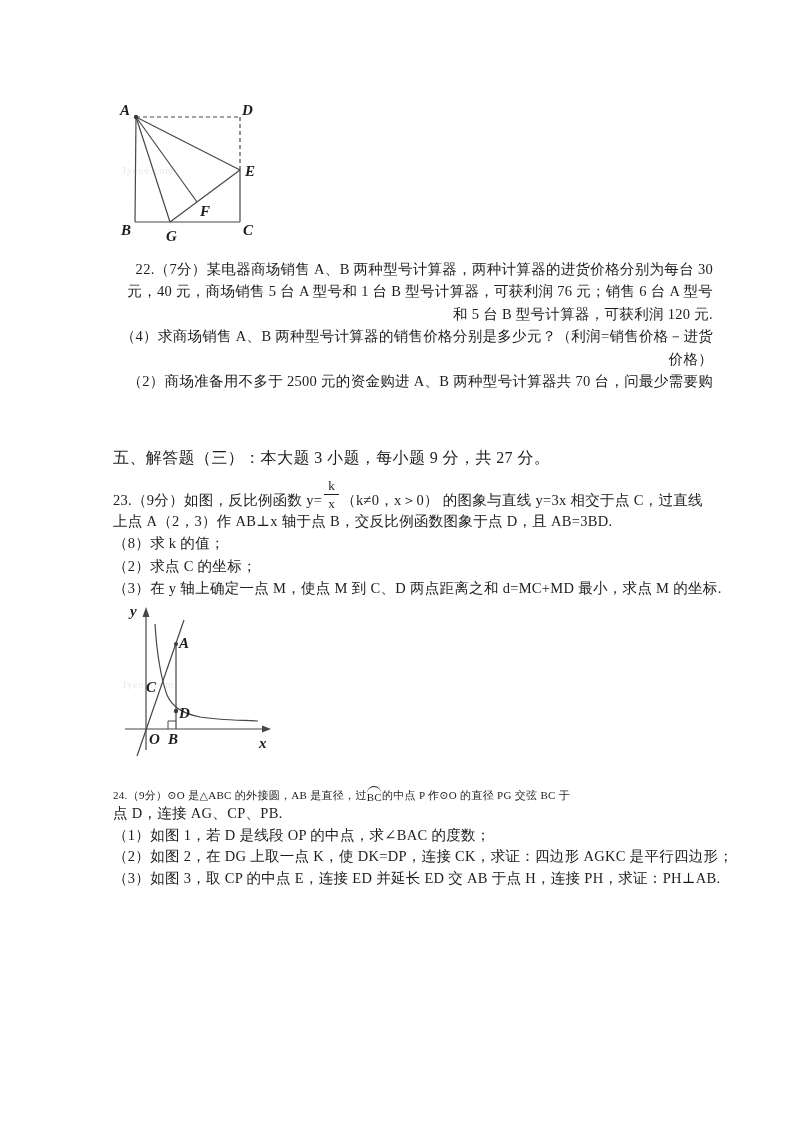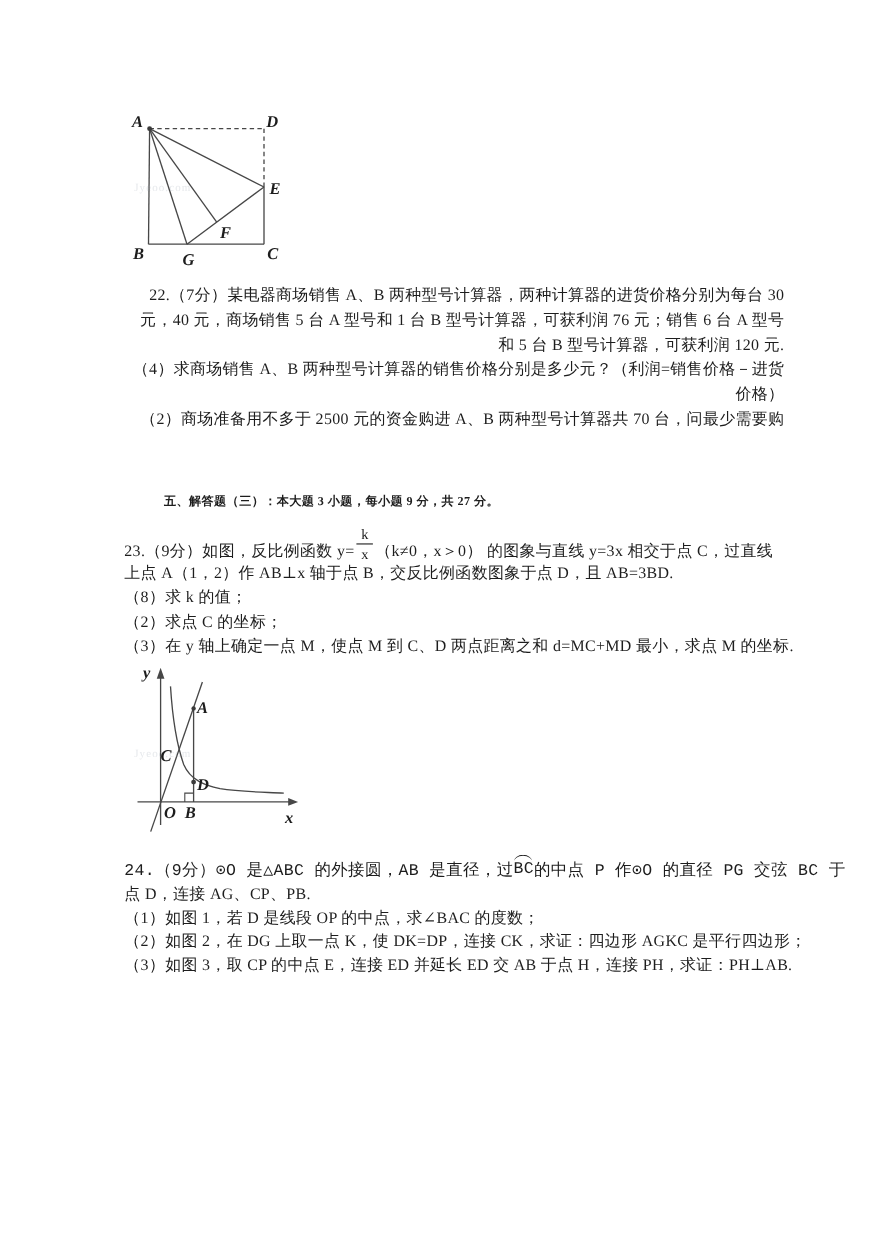--- a/index.html
+++ b/index.html
@@ -14,39 +14,38 @@
   }
   .textblock{position:absolute;left:113px;width:600px;}
   .line{
     white-space:nowrap;
     font-size:14.5px;
     line-height:22.4px;
     letter-spacing:0.3px;
   }
   .q24block .line{line-height:21.5px;}
   .section-header{
-    font-weight:700;
-    font-size:11px;
+    font-weight:400;
+    font-size:16px;
     letter-spacing:0.4px;
     white-space:nowrap;
-    margin-left:36px;
   }
   .frac-row{
     display:flex;align-items:flex-end;height:34px;white-space:nowrap;
     font-size:14.5px;letter-spacing:0.3px;
   }
   .frac{
     display:inline-flex;flex-direction:column;align-items:center;
     line-height:1;margin:0 2px;font-size:13px;
   }
   .frac .num{border-bottom:1.2px solid #1d1d1d;padding:0 4px 2px;}
   .frac .den{padding-top:2px;}
   .arc-row{
-    display:flex;align-items:flex-start;height:22.4px;white-space:nowrap;
-    font-size:15px;letter-spacing:0.3px;font-family:Liberation Mono, monospace;
+    display:flex;align-items:flex-end;height:22.4px;white-space:nowrap;
+    font-size:11px;letter-spacing:0.3px;
   }
   .overarc{position:relative;display:inline-block;padding-top:1px;}
   .overarc::before{
     content:"";position:absolute;left:0;right:1px;top:-4px;height:6px;
     border-top:1.4px solid #1d1d1d;
     border-radius:50% 50% 0 0 / 100% 100% 0 0;
   }
   .fig{position:absolute;}
   svg text{
     font-family:"Liberation Serif","DejaVu Serif",serif;
@@ -100,21 +99,21 @@
 
   <div class="textblock" style="top:476px;">
     <div class="frac-row">
       <span>23.（9分）如图，反比例函数 y=</span>
       <span class="frac">
         <span class="num">k</span>
         <span class="den">x</span>
       </span>
       <span>（k≠0，x＞0） 的图象与直线 y=3x 相交于点 C，过直线</span>
     </div>
-    <div class="line">上点 A（1，2）作 AB⊥x 轴于点 B，交反比例函数图象于点 D，且 AB=3BD.</div>
+    <div class="line">上点 A（2，3）作 AB⊥x 轴于点 B，交反比例函数图象于点 D，且 AB=3BD.</div>
     <div class="line">（8）求 k 的值；</div>
     <div class="line">（2）求点 C 的坐标；</div>
     <div class="line">（3）在 y 轴上确定一点 M，使点 M 到 C、D 两点距离之和 d=MC+MD 最小，求点 M 的坐标.</div>
   </div>
 
   <svg class="fig" style="left:118px;top:598px;" width="165" height="162" viewBox="0 0 165 162">
     <g stroke="#474747" stroke-width="1.2" fill="none">
 
       <path d="M28,152 L28,15"></path>
       <path d="M7,131 L147,131"></path>

